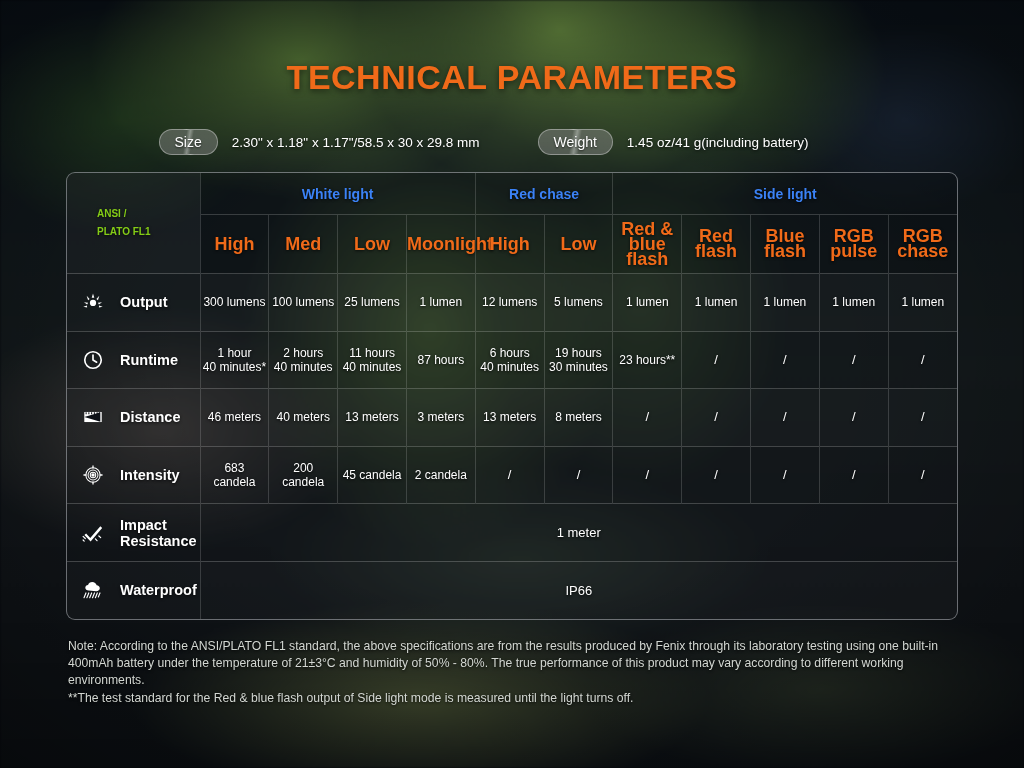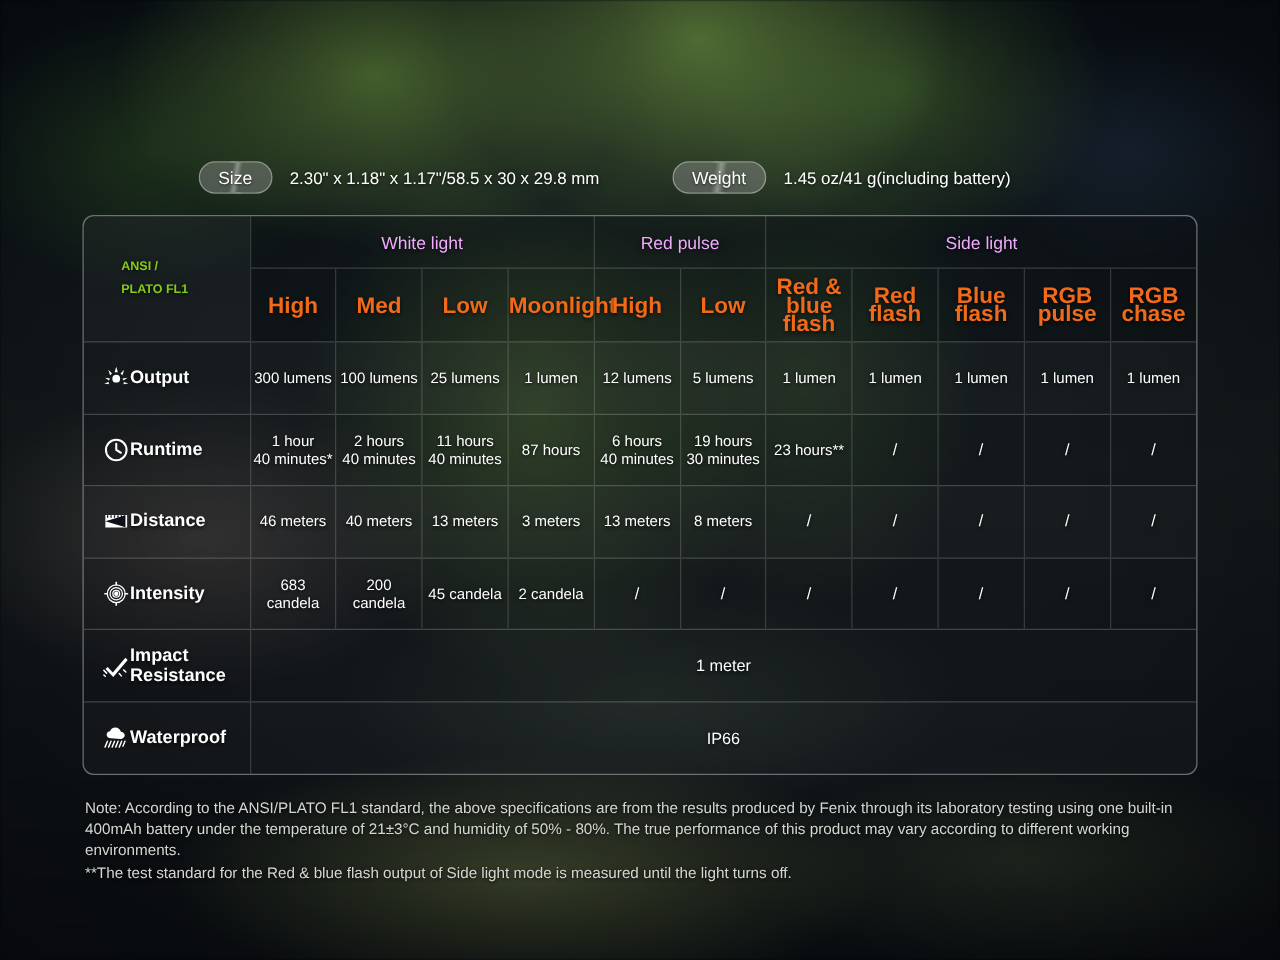--- a/index.html
+++ b/index.html
@@ -110,23 +110,23 @@
     border-collapse: collapse;
     table-layout: fixed;
   }
   td, th { padding: 0; vertical-align: middle; }
 
   .col-label { width: 133px; }
   .colsep { border-left: 1px solid rgba(255,255,255,0.16); }
 
   
   .grp-head {
-    color: #f0abfc;
+    color: #3b82f6;
     font-size: 14px;
-    font-weight: normal;
+    font-weight: bold;
     text-align: center;
     height: 40px;
     text-shadow: 0 1px 3px rgba(0,0,0,0.7);
   }
   .sub-head {
     color: #f06a19;
     font-size: 18px;
     font-weight: bold;
     text-align: center;
     height: 56px;
@@ -143,21 +143,21 @@
     text-shadow: 0 1px 3px rgba(0,0,0,0.7);
     background: rgba(255,255,255,0.045);
   }
 
   
   tr.data-row { border-top: 1px solid rgba(255,255,255,0.20); }
   tr.data-row td { height: 55px; }
   .row-label {
     display: flex;
     align-items: center;
-    gap: 0;
+    gap: 16px;
     padding-left: 15px;
     color: #ffffff;
     font-size: 14.5px;
     font-weight: bold;
     line-height: 16px;
     text-shadow: 0 1px 3px rgba(0,0,0,0.75);
   }
   .cell {
     text-align: center;
     color: #ffffff;
@@ -190,39 +190,40 @@
   }
 </style>
 </head>
 <body>
 
 <div id="backdrop"></div>
 <div id="vignette"></div>
 
 <div id="page">
 
+  <div class="page-title">TECHNICAL PARAMETERS</div>
 
   <div class="specs-strip">
     <div class="spec-group">
       <span class="pill">Size</span>
       <span class="spec-value">2.30" x 1.18" x 1.17"/58.5 x 30 x 29.8 mm</span>
     </div>
     <div class="spec-group weight">
       <span class="pill">Weight</span>
       <span class="spec-value">1.45 oz/41 g(including battery)</span>
     </div>
   </div>
 
   <div id="table-panel">
     <table>
       <tbody id="table-body">
           <tr>
             <td class="col-label ansi-cell" rowspan="2">ANSI /<br>PLATO FL1</td>
             <td class="grp-head colsep" colspan="4">White light</td>
-            <td class="grp-head colsep" colspan="2">Red pulse</td>
+            <td class="grp-head colsep" colspan="2">Red chase</td>
             <td class="grp-head colsep" colspan="5">Side light</td>
           </tr>
           <tr>
             <td class="sub-head colsep">High</td>
             <td class="sub-head colsep">Med</td>
             <td class="sub-head colsep">Low</td>
             <td class="sub-head colsep">Moonlight</td>
             <td class="sub-head colsep">High</td>
             <td class="sub-head colsep">Low</td>
             <td class="sub-head colsep">Red &amp;<br>blue flash</td>

